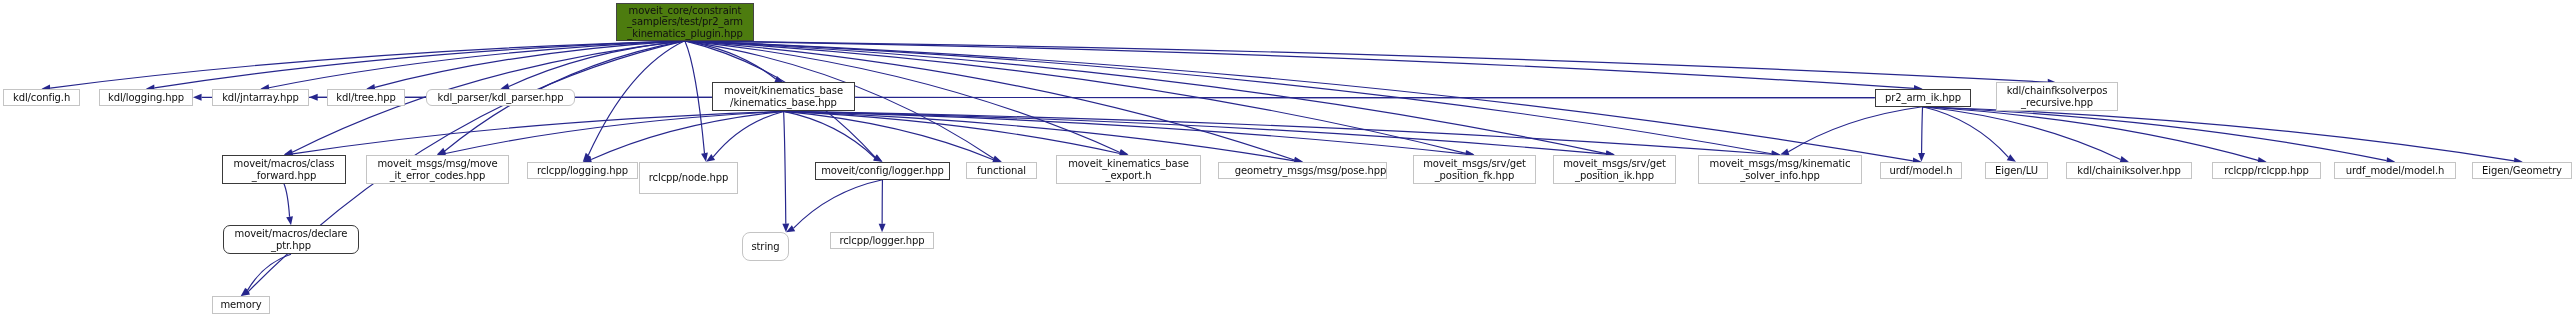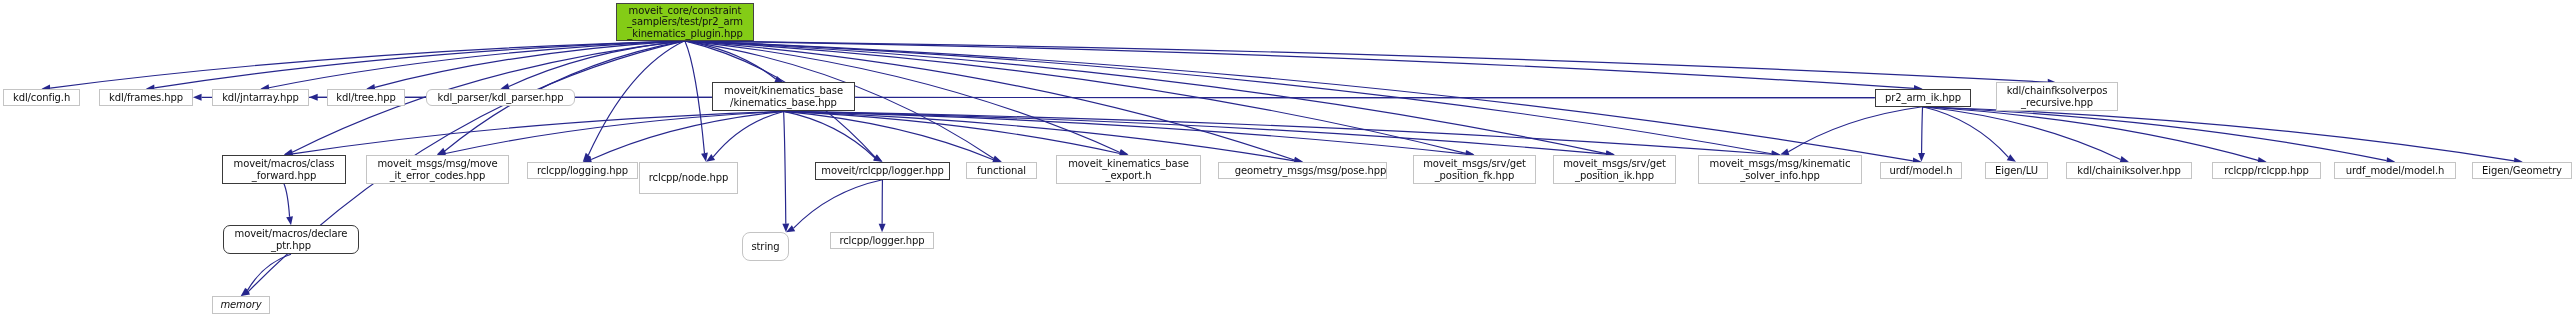--- a/index.html
+++ b/index.html
@@ -34,21 +34,21 @@
     background: #ffffff;
     border: 0.8px solid #c4c4c4;
     color: #0f0f0f;
     font-size: 10px;
     line-height: 11.4px;
     letter-spacing: -0.1px;
     white-space: pre;
     z-index: 3;
   }
   .node.root {
-    background: #84cc16;
+    background: #4d7c0f;
     border: 0.8px solid #444444;
     color: #101010;
   }
   .node.strong {
     border: 1.3px solid #3a3a3a;
   }
 </style>
 </head>
 <body>
 
@@ -144,51 +144,51 @@
       <polygon points="1002,296 1009.5551030447317,286.87418946156095 1013.7645991278672,294.60207033060055" fill="#26268c"></polygon>
       <path d="M 1125 229 Q 1124.725 243.74 1124.5820872664813 285.00030629150604" fill="none" stroke="#26268c" stroke-width="1.5"></path>
       <polygon points="1124.5,296 1120.1822097830836,284.9674713849135 1128.981964749879,285.0331411980986" fill="#26268c"></polygon>
       <path d="M 371 324 Q 335.8 335.66 315.47209501348107 369.984046316961" fill="none" stroke="#26268c" stroke-width="1.5"></path>
       <polygon points="307,377 312.6657135402655,366.59520831156857 318.27847648669666,373.3728843223534" fill="#26268c"></polygon>
     </svg>
 <div class="node root" style="left: 616px; top: 3.1px; width: 138px; height: 38px;">moveit_core/constraint
 _samplers/test/pr2_arm
 _kinematics_plugin.hpp</div>
     <div class="node" style="left: 3.1px; top: 89px; width: 77px; height: 17px;">kdl/config.h</div>
-    <div class="node" style="left: 99px; top: 89px; width: 94px; height: 17px;">kdl/frames.hpp</div>
+    <div class="node" style="left: 99px; top: 89px; width: 94px; height: 17px;">kdl/logging.hpp</div>
     <div class="node" style="left: 212px; top: 89px; width: 97px; height: 17px;">kdl/jntarray.hpp</div>
     <div class="node" style="left: 327px; top: 89px; width: 78px; height: 17px;">kdl/tree.hpp</div>
     <div class="node" style="left: 426px; top: 89px; width: 149px; height: 17px; border-radius: 6px;">kdl_parser/kdl_parser.hpp</div>
     <div class="node strong" style="left: 712px; top: 82px; width: 143px; height: 29px;">moveit/kinematics_base
 /kinematics_base.hpp</div>
     <div class="node strong" style="left: 1875px; top: 89px; width: 96px; height: 18px;">pr2_arm_ik.hpp</div>
     <div class="node strong" style="left: 222px; top: 155px; width: 124px; height: 29px;">moveit/macros/class
 _forward.hpp</div>
     <div class="node" style="left: 1996px; top: 82px; width: 122px; height: 29px;">kdl/chainfksolverpos
 _recursive.hpp</div>
     <div class="node" style="left: 366px; top: 155px; width: 143px; height: 29px;">moveit_msgs/msg/move
 _it_error_codes.hpp</div>
     <div class="node" style="left: 527px; top: 162px; width: 111px; height: 17px;">rclcpp/logging.hpp</div>
     <div class="node" style="left: 639px; top: 162px; width: 99px; height: 32px;">rclcpp/node.hpp</div>
-    <div class="node strong" style="left: 815px; top: 162px; width: 135px; height: 18px;">moveit/rclcpp/logger.hpp</div>
+    <div class="node strong" style="left: 815px; top: 162px; width: 135px; height: 18px;">moveit/config/logger.hpp</div>
     <div class="node" style="left: 966px; top: 162px; width: 71px; height: 17px;">functional</div>
     <div class="node" style="left: 1056px; top: 155px; width: 145px; height: 29px;">moveit_kinematics_base
 _export.h</div>
     <div class="node" style="left: 1218px; top: 162px; width: 169px; height: 17px; padding-left: 16px;">geometry_msgs/msg/pose.hpp</div>
     <div class="node" style="left: 1413px; top: 155px; width: 123px; height: 29px;">moveit_msgs/srv/get
 _position_fk.hpp</div>
     <div class="node" style="left: 1553px; top: 155px; width: 123px; height: 29px;">moveit_msgs/srv/get
 _position_ik.hpp</div>
     <div class="node" style="left: 1698px; top: 155px; width: 164px; height: 29px;">moveit_msgs/msg/kinematic
 _solver_info.hpp</div>
     <div class="node" style="left: 1880px; top: 162px; width: 82px; height: 17px;">urdf/model.h</div>
     <div class="node" style="left: 1985px; top: 162px; width: 63px; height: 17px;">Eigen/LU</div>
     <div class="node" style="left: 2066px; top: 162px; width: 126px; height: 17px;">kdl/chainiksolver.hpp</div>
     <div class="node" style="left: 2212px; top: 162px; width: 109px; height: 17px;">rclcpp/rclcpp.hpp</div>
     <div class="node" style="left: 2334px; top: 162px; width: 122px; height: 17px;">urdf_model/model.h</div>
     <div class="node" style="left: 2472px; top: 162px; width: 100px; height: 17px;">Eigen/Geometry</div>
     <div class="node strong" style="left: 223px; top: 225px; width: 136px; height: 29px; border-radius: 7px;">moveit/macros/declare
 _ptr.hpp</div>
     <div class="node" style="left: 742px; top: 232px; width: 47px; height: 29px; border-radius: 8px;">string</div>
     <div class="node" style="left: 830px; top: 232px; width: 104px; height: 17px;">rclcpp/logger.hpp</div>
-    <div class="node" style="left: 212px; top: 296px; width: 58px; height: 18px; font-style: italic;">memory</div>
+    <div class="node" style="left: 212px; top: 296px; width: 58px; height: 18px;">memory</div>
   </div>
 
 
 </body></html>

